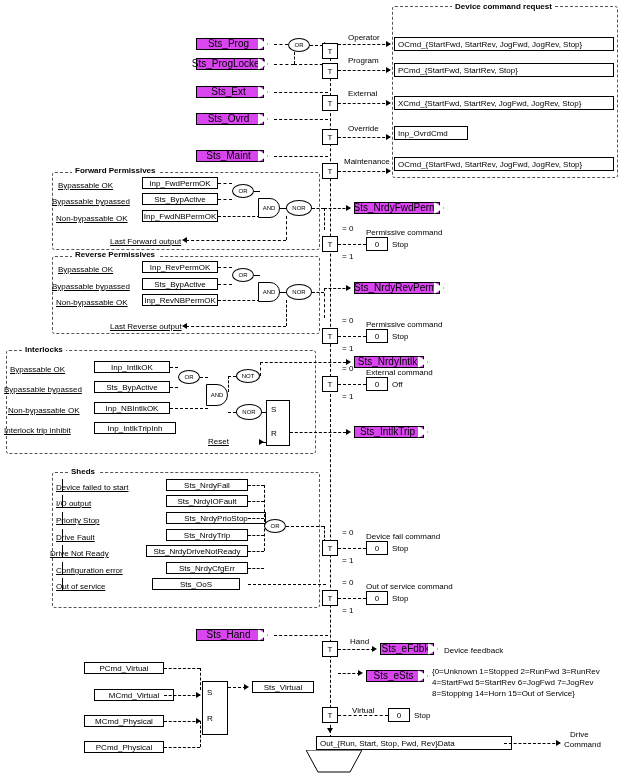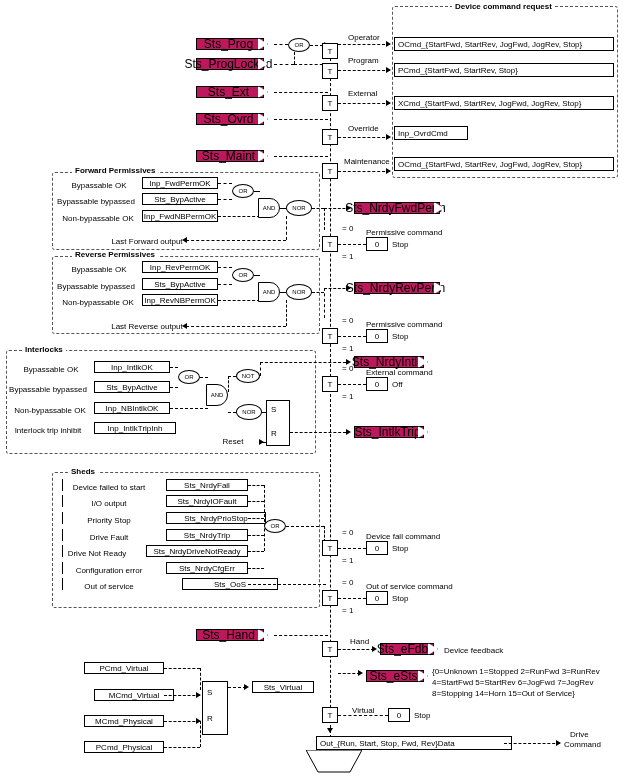--- a/index.html
+++ b/index.html
@@ -1,22 +1,22 @@
 <!DOCTYPE html>
 <html><head>
 <meta charset="utf-8">
 <style>
   html,body{margin:0;padding:0;background:#fff;}
   body{width:624px;height:776px;font-family:"Liberation Sans",sans-serif;font-size:8px;color:#000;}
   #root{position:relative;width:624px;height:776px;overflow:hidden;}
   .lbl{position:absolute;white-space:nowrap;font-size:8px;color:#000;}
-  .lbl.r{text-align:center;}
+  .lbl.r{text-align:left;text-decoration:underline;}
   
-  .flag{position:absolute;box-sizing:border-box;border:1px solid #000;background:#be185d;
-        font-size:12px;line-height:1;display:flex;align-items:center;justify-content:center;
+  .flag{position:absolute;box-sizing:border-box;border:1px solid #000;background:#d946ef;
+        font-size:10px;line-height:1;display:flex;align-items:center;justify-content:center;
         padding:0 6px 0 3px;white-space:nowrap;}
   .flag::after{content:"";position:absolute;right:-5px;top:-1px;bottom:-1px;width:9px;
         background:#fff;border:1px solid #000;border-left:none;
         clip-path:polygon(0 0,0 100%,100% 50%);}
   .box{position:absolute;box-sizing:border-box;border:1px solid #000;background:#fff;
        font-size:8px;display:flex;align-items:center;justify-content:center;white-space:nowrap;padding:0 3px;}
   .boxl{justify-content:flex-start;}
   .gate{position:absolute;box-sizing:border-box;border:1px solid #000;background:#fff;
         font-size:6px;display:flex;align-items:center;justify-content:center;}
   .oval{border-radius:50%;}
@@ -227,21 +227,21 @@
   <div class="box" style="left:166px;top:495px;width:82px;height:12px;">Sts_NrdyIOFault</div>
   <div class="lbl r" style="left:56px;top:516px;width:106px;">Priority Stop</div>
   <div class="box" style="left:166px;top:512px;width:100px;height:12px;">Sts_NrdyPrioStop</div>
   <div class="lbl r" style="left:56px;top:533px;width:106px;">Drive Fault</div>
   <div class="box" style="left:166px;top:529px;width:82px;height:12px;">Sts_NrdyTrip</div>
   <div class="lbl r" style="left:50px;top:549px;width:94px;">Drive Not Ready</div>
   <div class="box" style="left:146px;top:545px;width:102px;height:12px;">Sts_NrdyDriveNotReady</div>
   <div class="lbl r" style="left:56px;top:566px;width:106px;">Configuration error</div>
   <div class="box" style="left:166px;top:562px;width:82px;height:12px;">Sts_NrdyCfgErr</div>
   <div class="lbl r" style="left:56px;top:582px;width:106px;">Out of service</div>
-  <div class="box" style="left:182px;top:578px;width:96px;height:12px;">Sts_OoS</div>
+  <div class="box" style="left:152px;top:578px;width:88px;height:12px;">Sts_OoS</div>
 
   <div class="v" style="left:62px;top:479px;height:12px;"></div>
   <div class="v" style="left:62px;top:495px;height:12px;"></div>
   <div class="v" style="left:62px;top:512px;height:12px;"></div>
   <div class="v" style="left:62px;top:529px;height:12px;"></div>
   <div class="v" style="left:62px;top:545px;height:12px;"></div>
   <div class="v" style="left:62px;top:562px;height:12px;"></div>
   <div class="v" style="left:62px;top:578px;height:12px;"></div>
 
   <div class="hd" style="left:248px;top:485px;width:16px;"></div>

